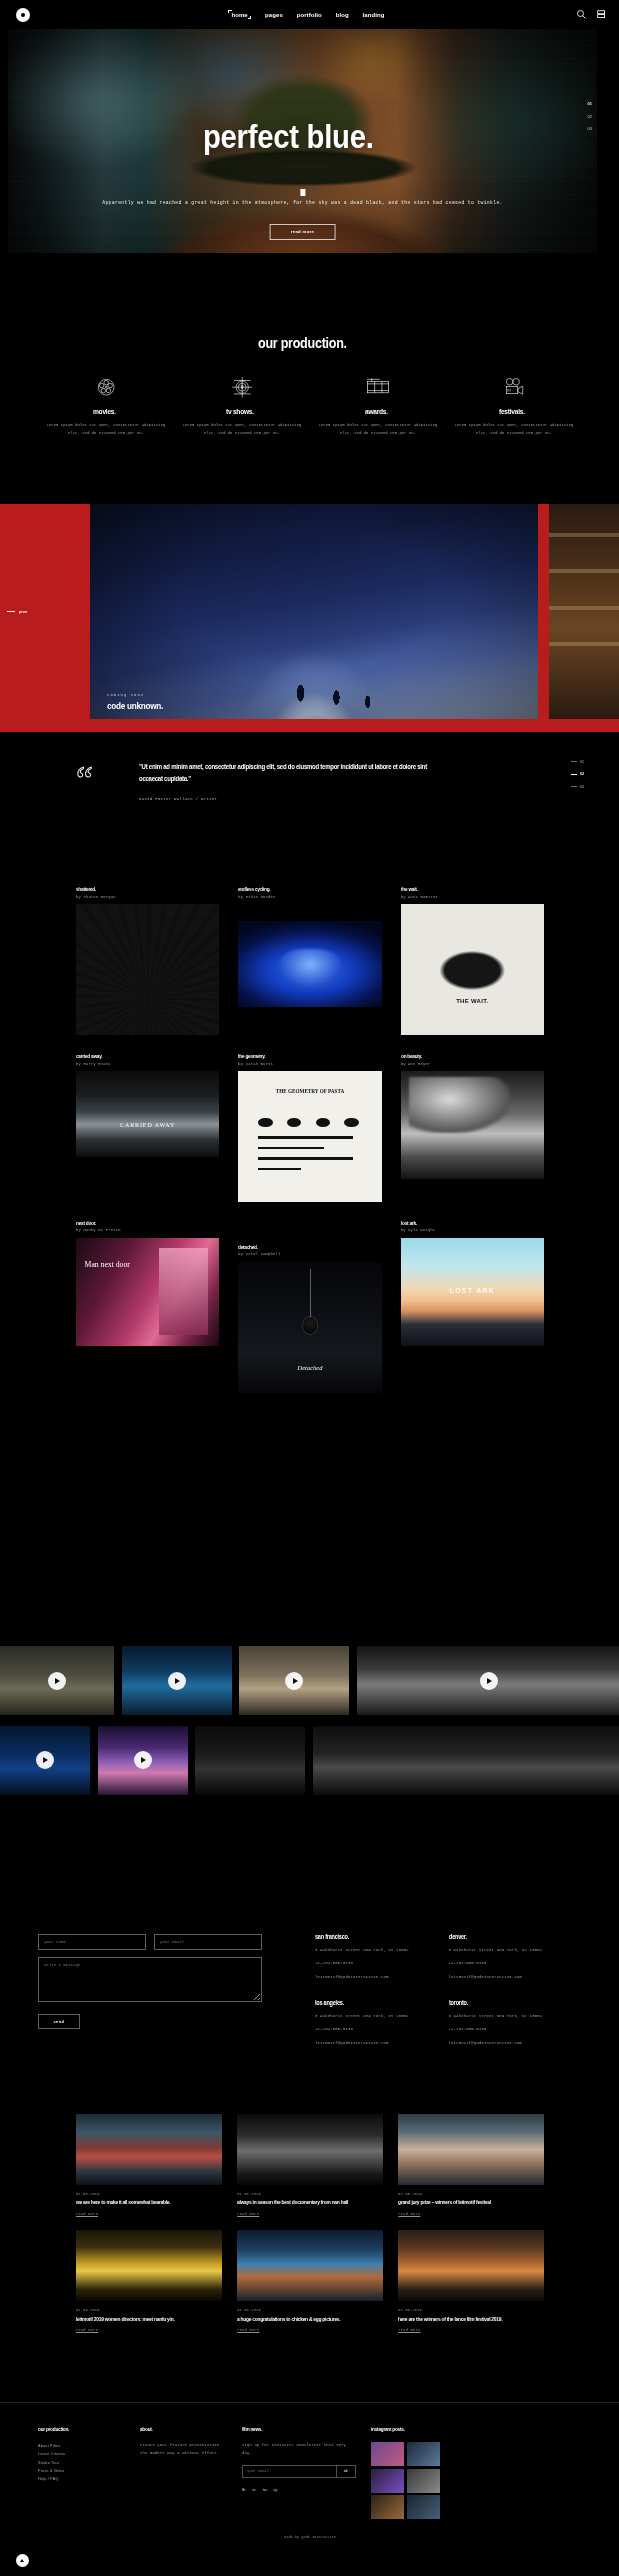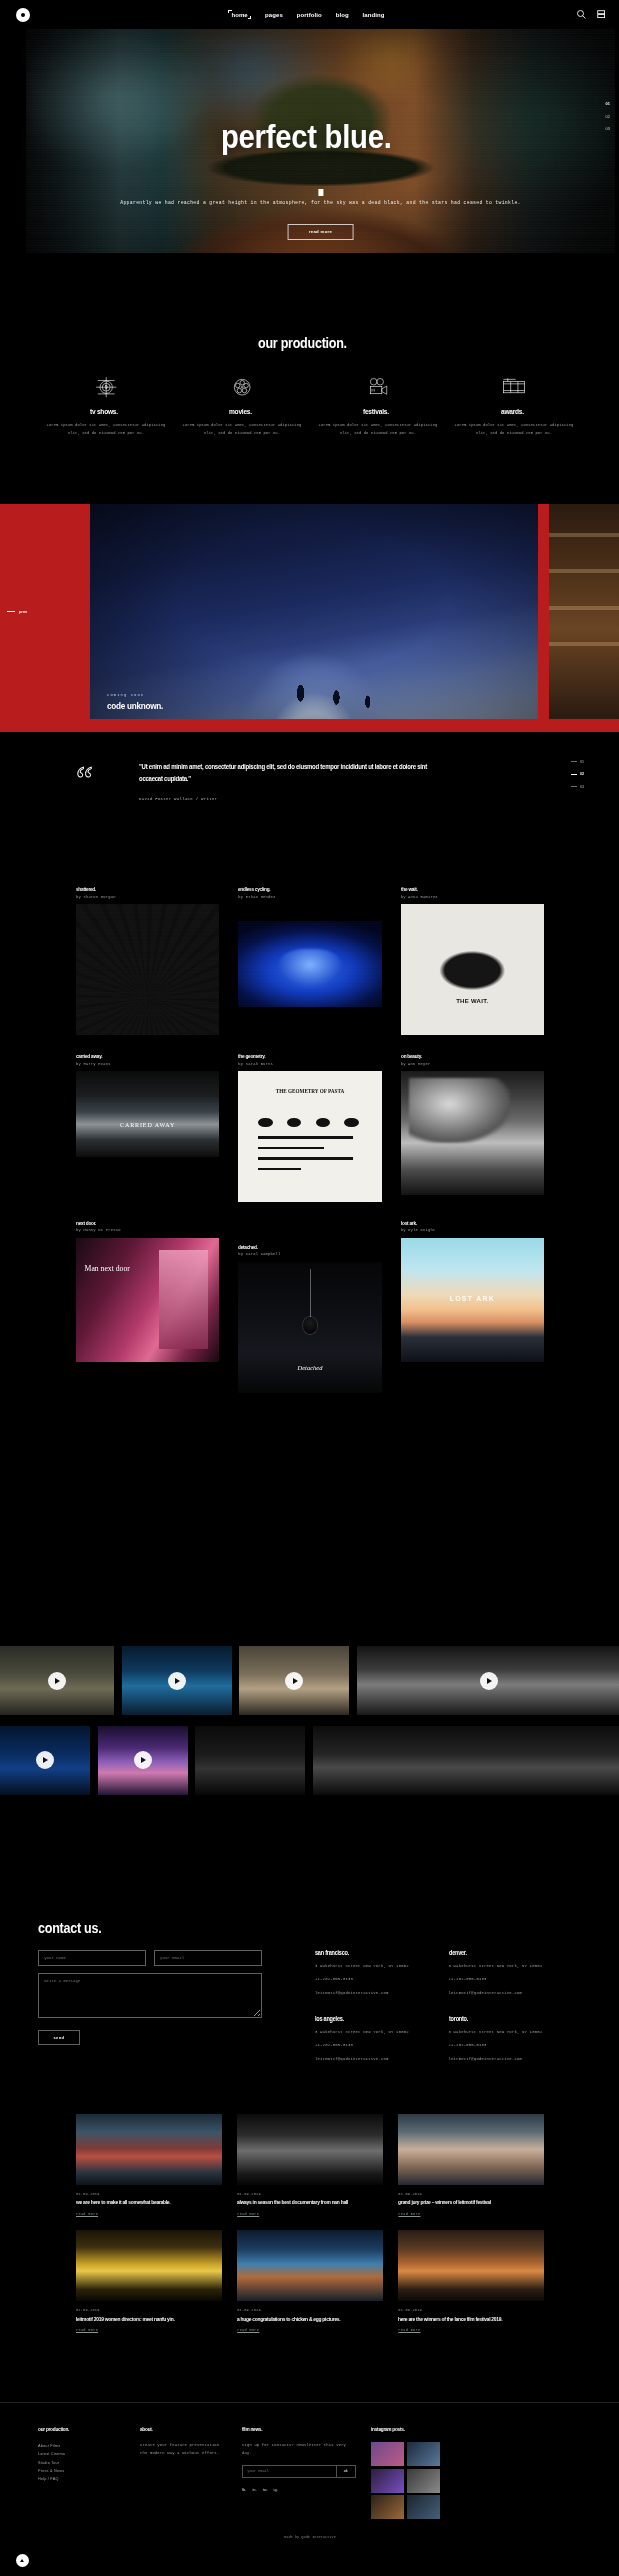--- a/index.html
+++ b/index.html
@@ -15,21 +15,21 @@
   #navlinks{position:absolute;left:228px;top:0;height:29px;display:flex;align-items:center;gap:13.8px}
   #navlinks a{color:#fff;text-decoration:none;font-size:6px;font-weight:bold;letter-spacing:0.1px}
   #navlinks .cur{position:relative;padding:0 3.4px}
   #navlinks .cur:before,#navlinks .cur:after{content:"";position:absolute;width:2.6px;height:2.6px;border-color:#fff}
   #navlinks .cur:before{left:0;top:-1.7px;border-left:0.9px solid;border-top:0.9px solid}
   #navlinks .cur:after{right:0;bottom:-1.7px;border-right:0.9px solid;border-bottom:0.9px solid}
   #navicons{position:absolute;right:13.8px;top:0;height:29px;display:flex;align-items:center;gap:9.5px}
   .nic{width:10.3px;height:10.3px;display:block}
 
   
-  #hero{position:absolute;top:29px;left:26px;width:589px;height:224px;overflow:hidden;
+  #hero{position:absolute;top:29px;left:8px;width:589px;height:224px;overflow:hidden;
     background:linear-gradient(90deg,#0b0d0e 0%,#18282b 8%,#2c4548 16%,#1d3a3c 23%,#3b2f1e 32%,#54391f 45%,#6d4423 55%,#7e4d28 66%,#3a2a1c 76%,#18201f 86%,#0a0c0d 100%);}
   .hbg{position:absolute;inset:0}
   .hbg.b1{background:radial-gradient(ellipse 155px 103px at 14% 30%,rgba(120,170,175,.50),transparent 70%),
     radial-gradient(ellipse 121px 86px at 38% 18%,rgba(40,110,160,.45),transparent 70%),
     radial-gradient(ellipse 77px 60px at 62% 12%,rgba(220,160,40,.35),transparent 70%),
     radial-gradient(ellipse 172px 129px at 88% 40%,rgba(30,70,60,.55),transparent 70%);filter:blur(7.7px)}
   .hbg.hat{background:radial-gradient(ellipse 110px 72px at 50% 41%,#2b3316 0%,#2e3518 46%,rgba(46,53,24,0) 66%);}
   .hbg.hatbrim{background:radial-gradient(ellipse 159px 26px at 50% 62%,#171a0d 0%,#14170b 60%,rgba(20,23,11,0) 72%);}
   .hbg.jacket{background:radial-gradient(ellipse 198px 103px at 50% 118%,#b5652e 0%,#8d4a22 42%,#5a3018 68%,rgba(50,26,14,0) 84%);}
   .hbg.vig{background:radial-gradient(ellipse 70% 75% at 50% 50%,rgba(0,0,0,0) 35%,rgba(0,0,0,.70) 100%)}
@@ -85,21 +85,21 @@
   
   #movies{position:absolute;top:861px;left:0;width:620px}
   #mgrid{position:relative;margin-top:26px;padding:0 76px}
   .mrow{display:flex;gap:19px;margin-bottom:19px}
   .mcell{flex:1;position:relative}
   .mtitle{font-size:5.5px;line-height:1}
   .mby{font-size:3.8px;color:#9ca1a1;margin-top:2.2px;letter-spacing:0.2px}
   .poster{margin-top:5.2px;width:100%;position:relative;overflow:hidden;background:#111}
   .p-tall{height:131px}
   .p-wide{height:86px}
-  .p-mid{height:124px}
+  .p-mid{height:108px}
 
   
   .a-shat{background:radial-gradient(circle at 50% 72%,#f4b9a6 0 6%,#d8472f 11%,#7d2a1c 18%,#b7leaa 0),radial-gradient(ellipse 120% 90% at 50% 60%,#c97a46 0%,#8d4f2a 45%,#4c2a18 78%,#1d0f09 100%)}
   .a-shat .web{position:absolute;inset:0;opacity:.5;background-image:repeating-conic-gradient(from 0deg at 50% 72%,rgba(0,0,0,.45) 0deg 3deg,transparent 3deg 9deg)}
   .a-blue{background:radial-gradient(ellipse 70% 60% at 50% 58%,#2e6ffb 0%,#1038b8 45%,#04114a 78%,#01061f 100%)}
   .a-blue .face{position:absolute;left:28%;top:32%;width:44%;height:46%;border-radius:42% 42% 45% 45%;background:radial-gradient(ellipse at 50% 40%,#7fb2ff,#1b49c8 70%,transparent 78%);filter:blur(0.9px)}
   .a-wait{background:#e9e7e2}
   .a-wait .ink{position:absolute;left:50%;top:34%;transform:translateX(-50%);width:52%;height:34%;background:radial-gradient(ellipse at 50% 50%,#151515 0 52%,transparent 62%);filter:blur(0.3px)}
   .a-wait .wt{position:absolute;left:0;right:0;top:72%;text-align:center;font-size:6px;color:#111;font-weight:bold;letter-spacing:0.3px}
   .a-carr{background:linear-gradient(180deg,#0a0a0a 0%,#1a1c1e 28%,#3a4248 48%,#8c9296 62%,#2b3034 80%,#0b0b0c 100%)}
@@ -234,74 +234,74 @@
     <span>03</span>
   </div>
 </div>
 
 <div id="prod">
   <div class="sectitle"><span class="cond">our production.</span></div>
   <div id="prodGrid">
     <div class="pcol">
       <div class="picon">
         <svg width="22.4" height="22.4" viewBox="0 0 40 40" fill="none" stroke="#fff" stroke-width="1.1">
+            <circle cx="20" cy="20" r="14"></circle>
+            <circle cx="20" cy="12" r="4"></circle>
+            <circle cx="27" cy="17" r="4"></circle>
+            <circle cx="24" cy="26" r="4"></circle>
+            <circle cx="15" cy="26" r="4"></circle>
+            <circle cx="12" cy="17" r="4"></circle>
+            <circle cx="20" cy="20" r="1.6"></circle>
+          </svg>
+      </div>
+      <div class="pname"><span class="cond">movies.</span></div>
+      <div class="pdesc mono">Lorem ipsum dolor sit amet, consectetur adipiscing elit, sed do eiusmod tem por nu.</div>
+    </div>
+    <div class="pcol">
+      <div class="picon">
+        <svg width="22.4" height="22.4" viewBox="0 0 40 40" fill="none" stroke="#fff" stroke-width="1.1">
             <circle cx="20" cy="20" r="11"></circle>
             <circle cx="20" cy="20" r="7"></circle>
             <line x1="2" y1="20" x2="38" y2="20"></line>
             <line x1="20" y1="2" x2="20" y2="38"></line>
             <line x1="5" y1="8" x2="35" y2="8"></line>
             <line x1="5" y1="32" x2="35" y2="32"></line>
             <text x="20" y="24" font-size="9" fill="#fff" stroke="none" text-anchor="middle" font-family="Liberation Sans">9</text>
           </svg>
       </div>
       <div class="pname"><span class="cond">tv shows.</span></div>
-      <div class="pdesc mono">Lorem ipsum dolor sit amet, consectetur adipiscing elit, sed do eiusmod tem por nu.</div>
-    </div>
-    <div class="pcol">
-      <div class="picon">
-        <svg width="22.4" height="22.4" viewBox="0 0 40 40" fill="none" stroke="#fff" stroke-width="1.1">
-            <circle cx="20" cy="20" r="14"></circle>
-            <circle cx="20" cy="12" r="4"></circle>
-            <circle cx="27" cy="17" r="4"></circle>
-            <circle cx="24" cy="26" r="4"></circle>
-            <circle cx="15" cy="26" r="4"></circle>
-            <circle cx="12" cy="17" r="4"></circle>
-            <circle cx="20" cy="20" r="1.6"></circle>
-          </svg>
-      </div>
-      <div class="pname"><span class="cond">movies.</span></div>
-      <div class="pdesc mono">Lorem ipsum dolor sit amet, consectetur adipiscing elit, sed do eiusmod tem por nu.</div>
-    </div>
-    <div class="pcol">
-      <div class="picon">
-        <svg width="24" height="22.4" viewBox="0 0 44 40" fill="none" stroke="#fff" stroke-width="1.1">
-            <circle cx="14" cy="10" r="6"></circle>
-            <circle cx="26" cy="10" r="6"></circle>
-            <rect x="8" y="19" width="21" height="13"></rect>
-            <path d="M29 23 L38 18 L38 33 L29 28 Z"></path>
-            <line x1="11" y1="23" x2="11" y2="28"></line>
-            <line x1="15" y1="23" x2="15" y2="28"></line>
-          </svg>
-      </div>
-      <div class="pname"><span class="cond">festivals.</span></div>
       <div class="pdesc mono">Lorem ipsum dolor sit amet, consectetur adipiscing elit, sed do eiusmod tem por nu.</div>
     </div>
     <div class="pcol">
       <div class="picon">
         <svg width="26" height="22.4" viewBox="0 0 46 40" fill="none" stroke="#fff" stroke-width="1.1">
             <rect x="4" y="10" width="38" height="20"></rect>
             <line x1="4" y1="14" x2="42" y2="14"></line>
             <line x1="4" y1="26" x2="42" y2="26"></line>
             <line x1="17" y1="10" x2="17" y2="30"></line>
             <line x1="30" y1="10" x2="30" y2="30"></line>
             <line x1="12" y1="4" x2="12" y2="10"></line>
             <line x1="4" y1="6" x2="26" y2="6"></line>
           </svg>
       </div>
       <div class="pname"><span class="cond">awards.</span></div>
+      <div class="pdesc mono">Lorem ipsum dolor sit amet, consectetur adipiscing elit, sed do eiusmod tem por nu.</div>
+    </div>
+    <div class="pcol">
+      <div class="picon">
+        <svg width="24" height="22.4" viewBox="0 0 44 40" fill="none" stroke="#fff" stroke-width="1.1">
+            <circle cx="14" cy="10" r="6"></circle>
+            <circle cx="26" cy="10" r="6"></circle>
+            <rect x="8" y="19" width="21" height="13"></rect>
+            <path d="M29 23 L38 18 L38 33 L29 28 Z"></path>
+            <line x1="11" y1="23" x2="11" y2="28"></line>
+            <line x1="15" y1="23" x2="15" y2="28"></line>
+          </svg>
+      </div>
+      <div class="pname"><span class="cond">festivals.</span></div>
       <div class="pdesc mono">Lorem ipsum dolor sit amet, consectetur adipiscing elit, sed do eiusmod tem por nu.</div>
     </div>
   </div>
 </div>
 
 <div id="slider">
   <div id="slideLeftLbl">
       <i class="ln"></i>
       <span>prev</span>
     </div>
@@ -471,21 +471,20 @@
         <div class="play">
           <i></i>
         </div>
       </div>
     <div class="tcell t7" style="width:110px"></div>
     <div class="tcell t8" style="flex:1"></div>
   </div>
 </div>
 
 <div id="contact">
-  <div id="cTitle"><span class="cond">contact us.</span></div>
   <div id="cBody">
     <div id="cForm">
       <div class="inprow">
         <input class="inp" placeholder="your name" style="">
         <input class="inp" placeholder="your email" style="">
       </div>
       <textarea class="ta" placeholder="write a message" style=""></textarea>
       <button id="sendBtn">send</button>
     </div>
     <div id="offices">

